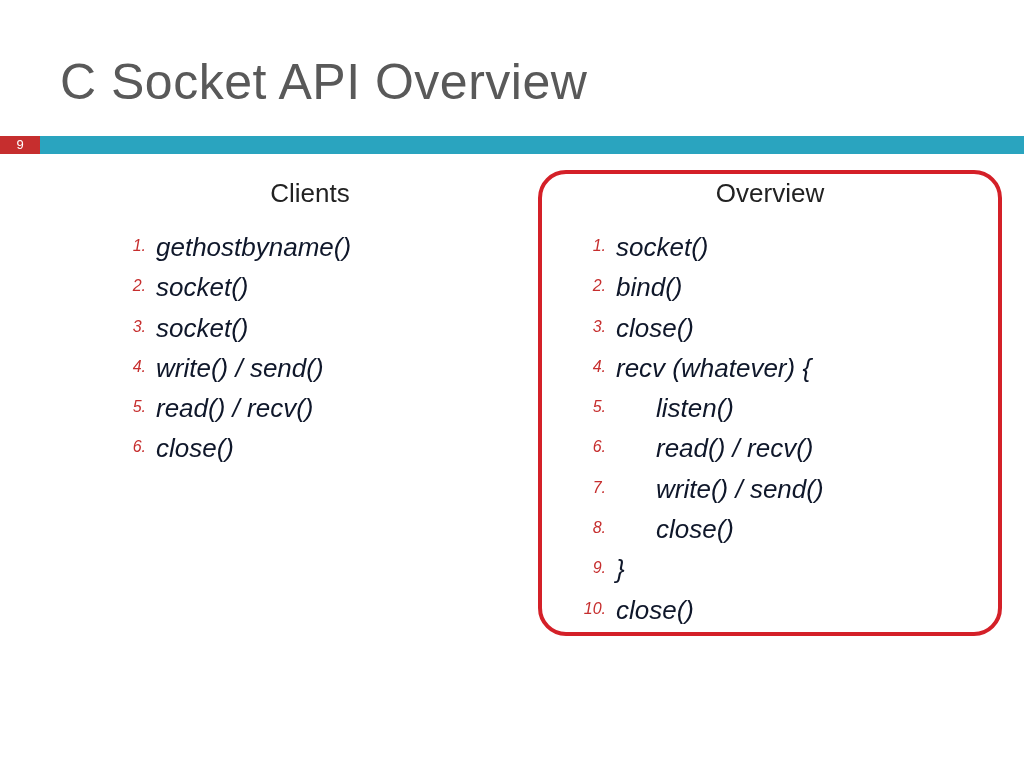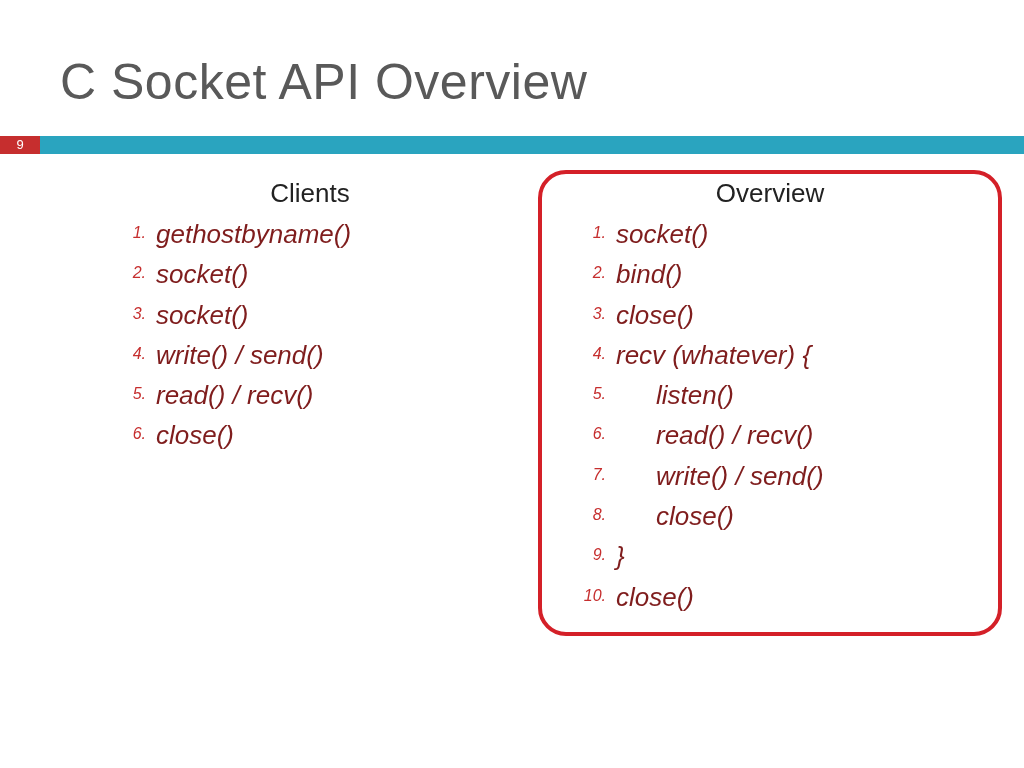--- a/index.html
+++ b/index.html
@@ -5,23 +5,23 @@
   * { box-sizing: border-box; margin: 0; padding: 0; }
   html, body { width: 1024px; height: 768px; background: #fff; font-family: "Gill Sans", "Gill Sans MT", "Segoe UI", Arial, sans-serif; overflow: hidden; }
   .slide { position: relative; width: 1024px; height: 768px; }
   .title { position: absolute; top: 53px; left: 32px; font-size: 50px; font-weight: 300; color: #595959; letter-spacing: 0.5px; margin-left: 28px; }
   .bar { position: absolute; top: 136px; left: 0; width: 1024px; height: 18px; background: #2aa4bf; }
   .badge { position: absolute; top: 136px; left: 0; width: 40px; height: 18px; background: #c62e2e; color: #fff; font-size: 13px; text-align: center; line-height: 18px; }
   .content { position: absolute; top: 178px; left: 0; width: 1024px; display: flex; }
   .col { width: 440px; }
   .col.left { margin-left: 90px; }
   .col.right { margin-left: 20px; position: relative; }
-  .col-head { text-align: center; font-size: 26px; font-weight: 400; color: #222; margin-bottom: 5px; }
+  .col-head { text-align: center; font-size: 26px; font-weight: 400; color: #222; margin-bottom: 18px; }
   ol.steps { list-style: none; counter-reset: step; padding-left: 26px; }
-  ol.steps li { counter-increment: step; position: relative; font-size: 26px; font-style: italic; color: #7f1d1d; line-height: 1.55; padding-left: 40px; font-weight: 400; }
+  ol.steps li { counter-increment: step; position: relative; font-size: 26px; font-style: italic; color: #0f172a; line-height: 1.55; padding-left: 40px; font-weight: 400; }
   ol.steps li::before { content: counter(step) "."; position: absolute; left: 0; top: 7px; font-size: 16px; font-style: italic; color: #c62e2e; font-weight: 400; width: 30px; text-align: right; }
   ol.steps li.indent { padding-left: 80px; }
   .highlight-box { position: absolute; top: -8px; left: -12px; width: 464px; height: 466px; border: 4px solid #d42028; border-radius: 28px; pointer-events: none; }
 </style>
 </head>
 <body>
 
 <div class="slide">
   <div class="title">C Socket API Overview</div>
   <div class="bar"></div>

